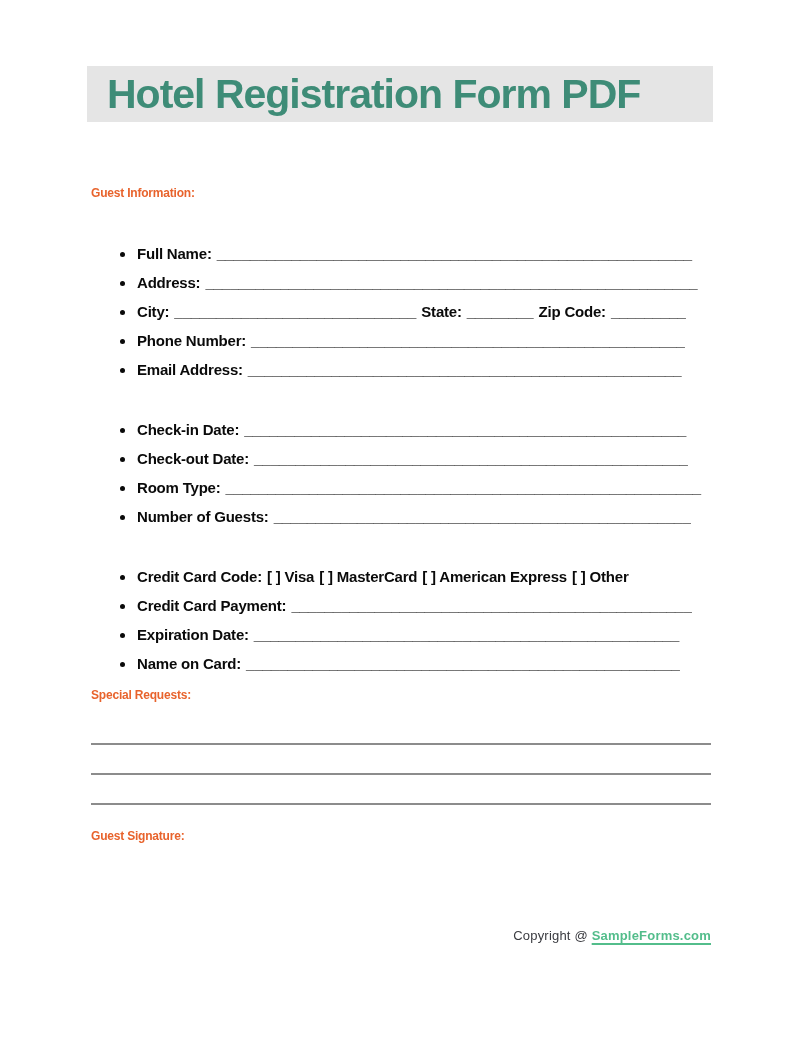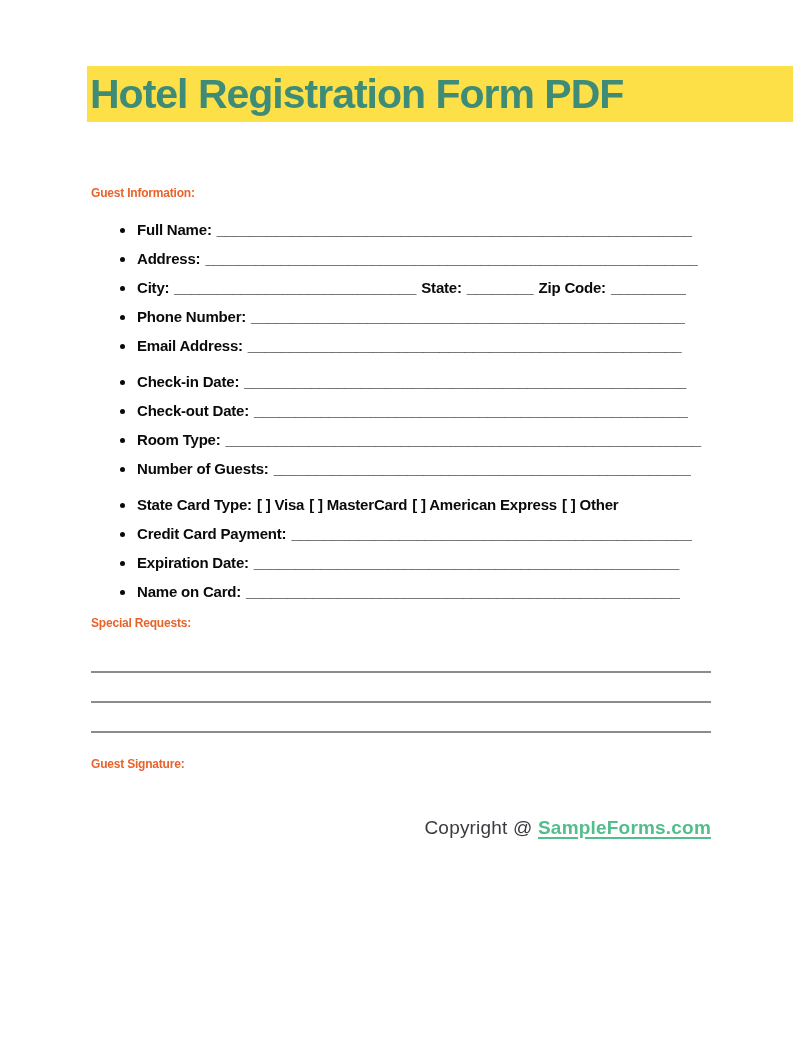--- a/index.html
+++ b/index.html
@@ -4,56 +4,56 @@
 <style>
   * { margin:0; padding:0; box-sizing:border-box; }
   html,body { background:#ffffff; }
   body {
     width:804px; height:1037px; overflow:hidden; position:relative;
     font-family:"Liberation Sans", sans-serif; color:#0a0a0a;
   }
   .page { width:620px; margin-left:91px; padding-top:66px; }
 
   .title-banner {
-    background:#fde047; width:706px; height:56px; margin-left:-4px;
-    display:flex; align-items:center; padding-left:3px; overflow:hidden;
+    background:#e5e5e5; width:626px; height:56px; margin-left:-4px;
+    display:flex; align-items:center; padding-left:20px; overflow:hidden;
   }
   .title-banner h1 {
     color:#3e8c77; font-size:41px; font-weight:bold;
     letter-spacing:-1px; white-space:nowrap; line-height:56px;
   }
 
   h2.section-heading {
     color:#e8632c; font-size:12px; font-weight:bold;
     line-height:17px; letter-spacing:-0.2px;
   }
   .sec-guest h2 { margin-top:63px; }
   .sec-reservation h2, .sec-payment h2, .sec-special h2 { margin-top:15px; }
   .sec-signature h2 { margin-top:23px; }
 
-  ul.form-list { list-style:none; margin-top:20px; }
+  ul.form-list { list-style:none; margin-top:44px; }
   li.form-row {
     position:relative; height:16px; line-height:16px; margin-bottom:13px;
     padding-left:46px; white-space:nowrap; overflow:hidden;
     font-size:15px; font-weight:bold; letter-spacing:-0.2px;
   }
   li.form-row::before {
     content:""; position:absolute; left:29px; top:6px;
     width:5px; height:5px; border-radius:50%; background:#0a0a0a;
   }
   .seg { display:inline; }
   .seg:not(:last-child) { margin-right:5px; }
   .seg-blank { letter-spacing:0; }
 
   .ruled-lines { margin-top:11px; }
   .ruled-line { height:30px; border-bottom:2px solid #8c8c8c; }
 
   .footer {
-    width:620px; margin-top:44px; text-align:right;
-    font-size:19px; line-height:22px; color:#3a3b40; letter-spacing:0.2px;
+    width:620px; margin-top:80px; text-align:right;
+    font-size:13px; line-height:22px; color:#3a3b40; letter-spacing:0.2px;
   }
   .footer .footer-link {
     color:#53bd8b; font-weight:bold; text-decoration:underline;
     text-decoration-thickness:2px; text-underline-offset:3px;
   }
 </style>
 </head>
 <body>
 
 <div class="page">
@@ -77,21 +77,21 @@
     <ul class="form-list">
         <li class="form-row"><span class="seg seg-label">Check-in Date:</span><span class="seg seg-blank">_____________________________________________________</span></li>
         <li class="form-row"><span class="seg seg-label">Check-out Date:</span><span class="seg seg-blank">____________________________________________________</span></li>
         <li class="form-row"><span class="seg seg-label">Room Type:</span><span class="seg seg-blank">_________________________________________________________</span></li>
         <li class="form-row"><span class="seg seg-label">Number of Guests:</span><span class="seg seg-blank">__________________________________________________</span></li>
       </ul>
   </section>
 
   <section class="sec-payment">
     <ul class="form-list">
-        <li class="form-row"><span class="seg seg-label">State Card Type:</span><span class="seg seg-option">[ ] Visa</span><span class="seg seg-option">[ ] MasterCard</span><span class="seg seg-option">[ ] American Express</span><span class="seg seg-option">[ ] Other</span></li>
+        <li class="form-row"><span class="seg seg-label">Credit Card Code:</span><span class="seg seg-option">[ ] Visa</span><span class="seg seg-option">[ ] MasterCard</span><span class="seg seg-option">[ ] American Express</span><span class="seg seg-option">[ ] Other</span></li>
         <li class="form-row"><span class="seg seg-label">Credit Card Payment:</span><span class="seg seg-blank">________________________________________________</span></li>
         <li class="form-row"><span class="seg seg-label">Expiration Date:</span><span class="seg seg-blank">___________________________________________________</span></li>
         <li class="form-row"><span class="seg seg-label">Name on Card:</span><span class="seg seg-blank">____________________________________________________</span></li>
       </ul>
   </section>
 
   <section class="sec-special">
     <h2 class="section-heading">Special Requests:</h2>
     <div class="ruled-lines">
         <div class="ruled-line"></div>

